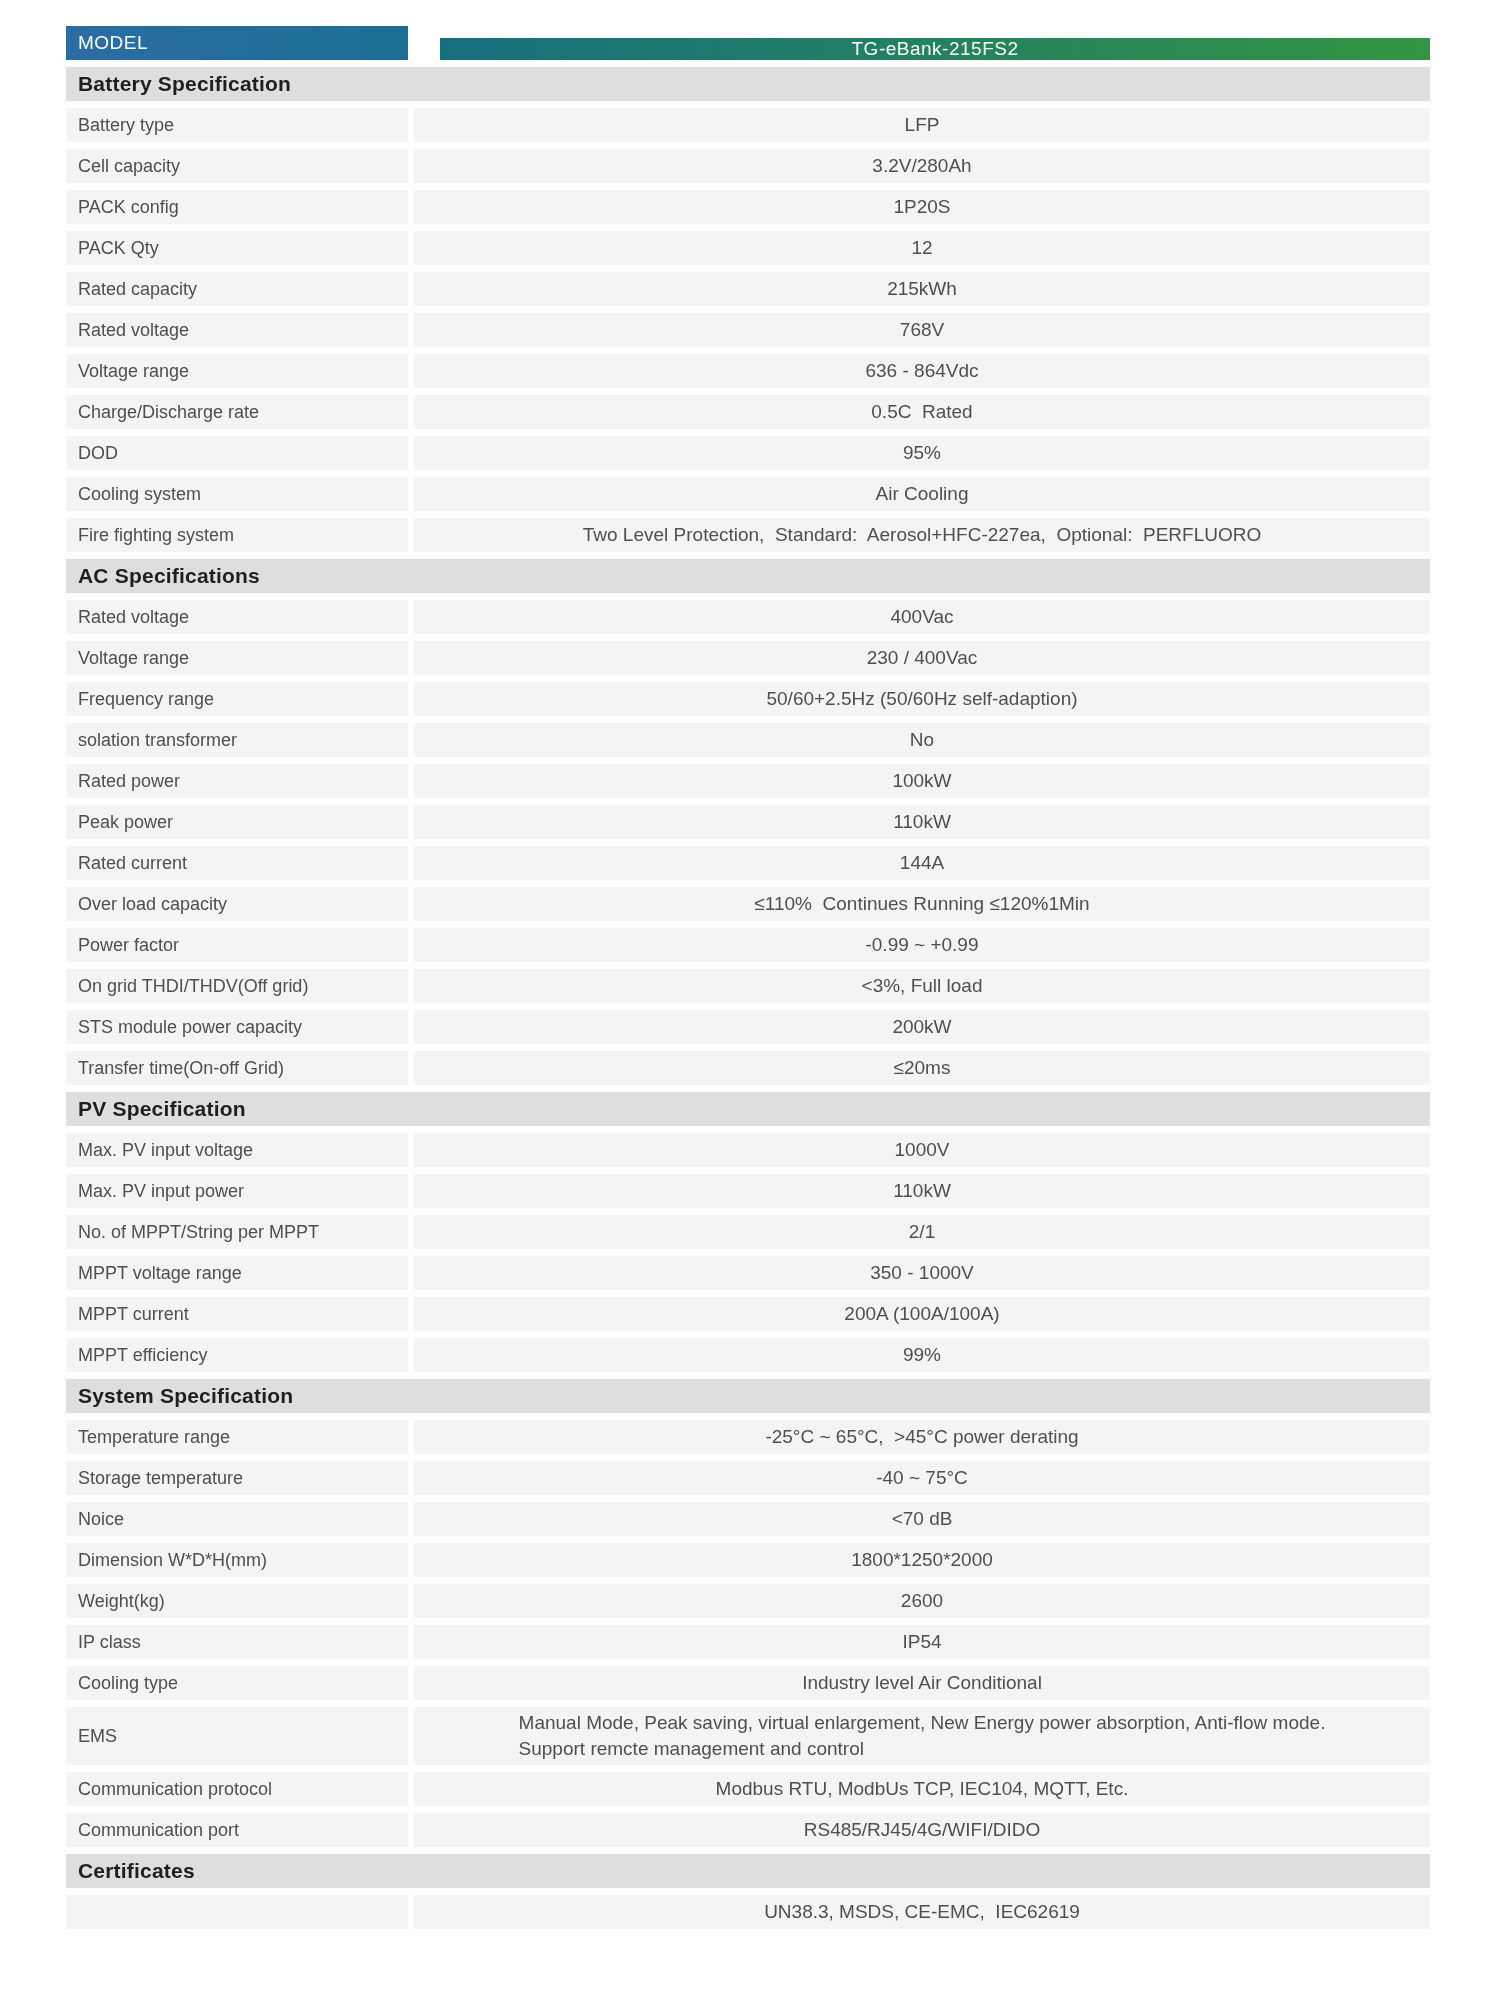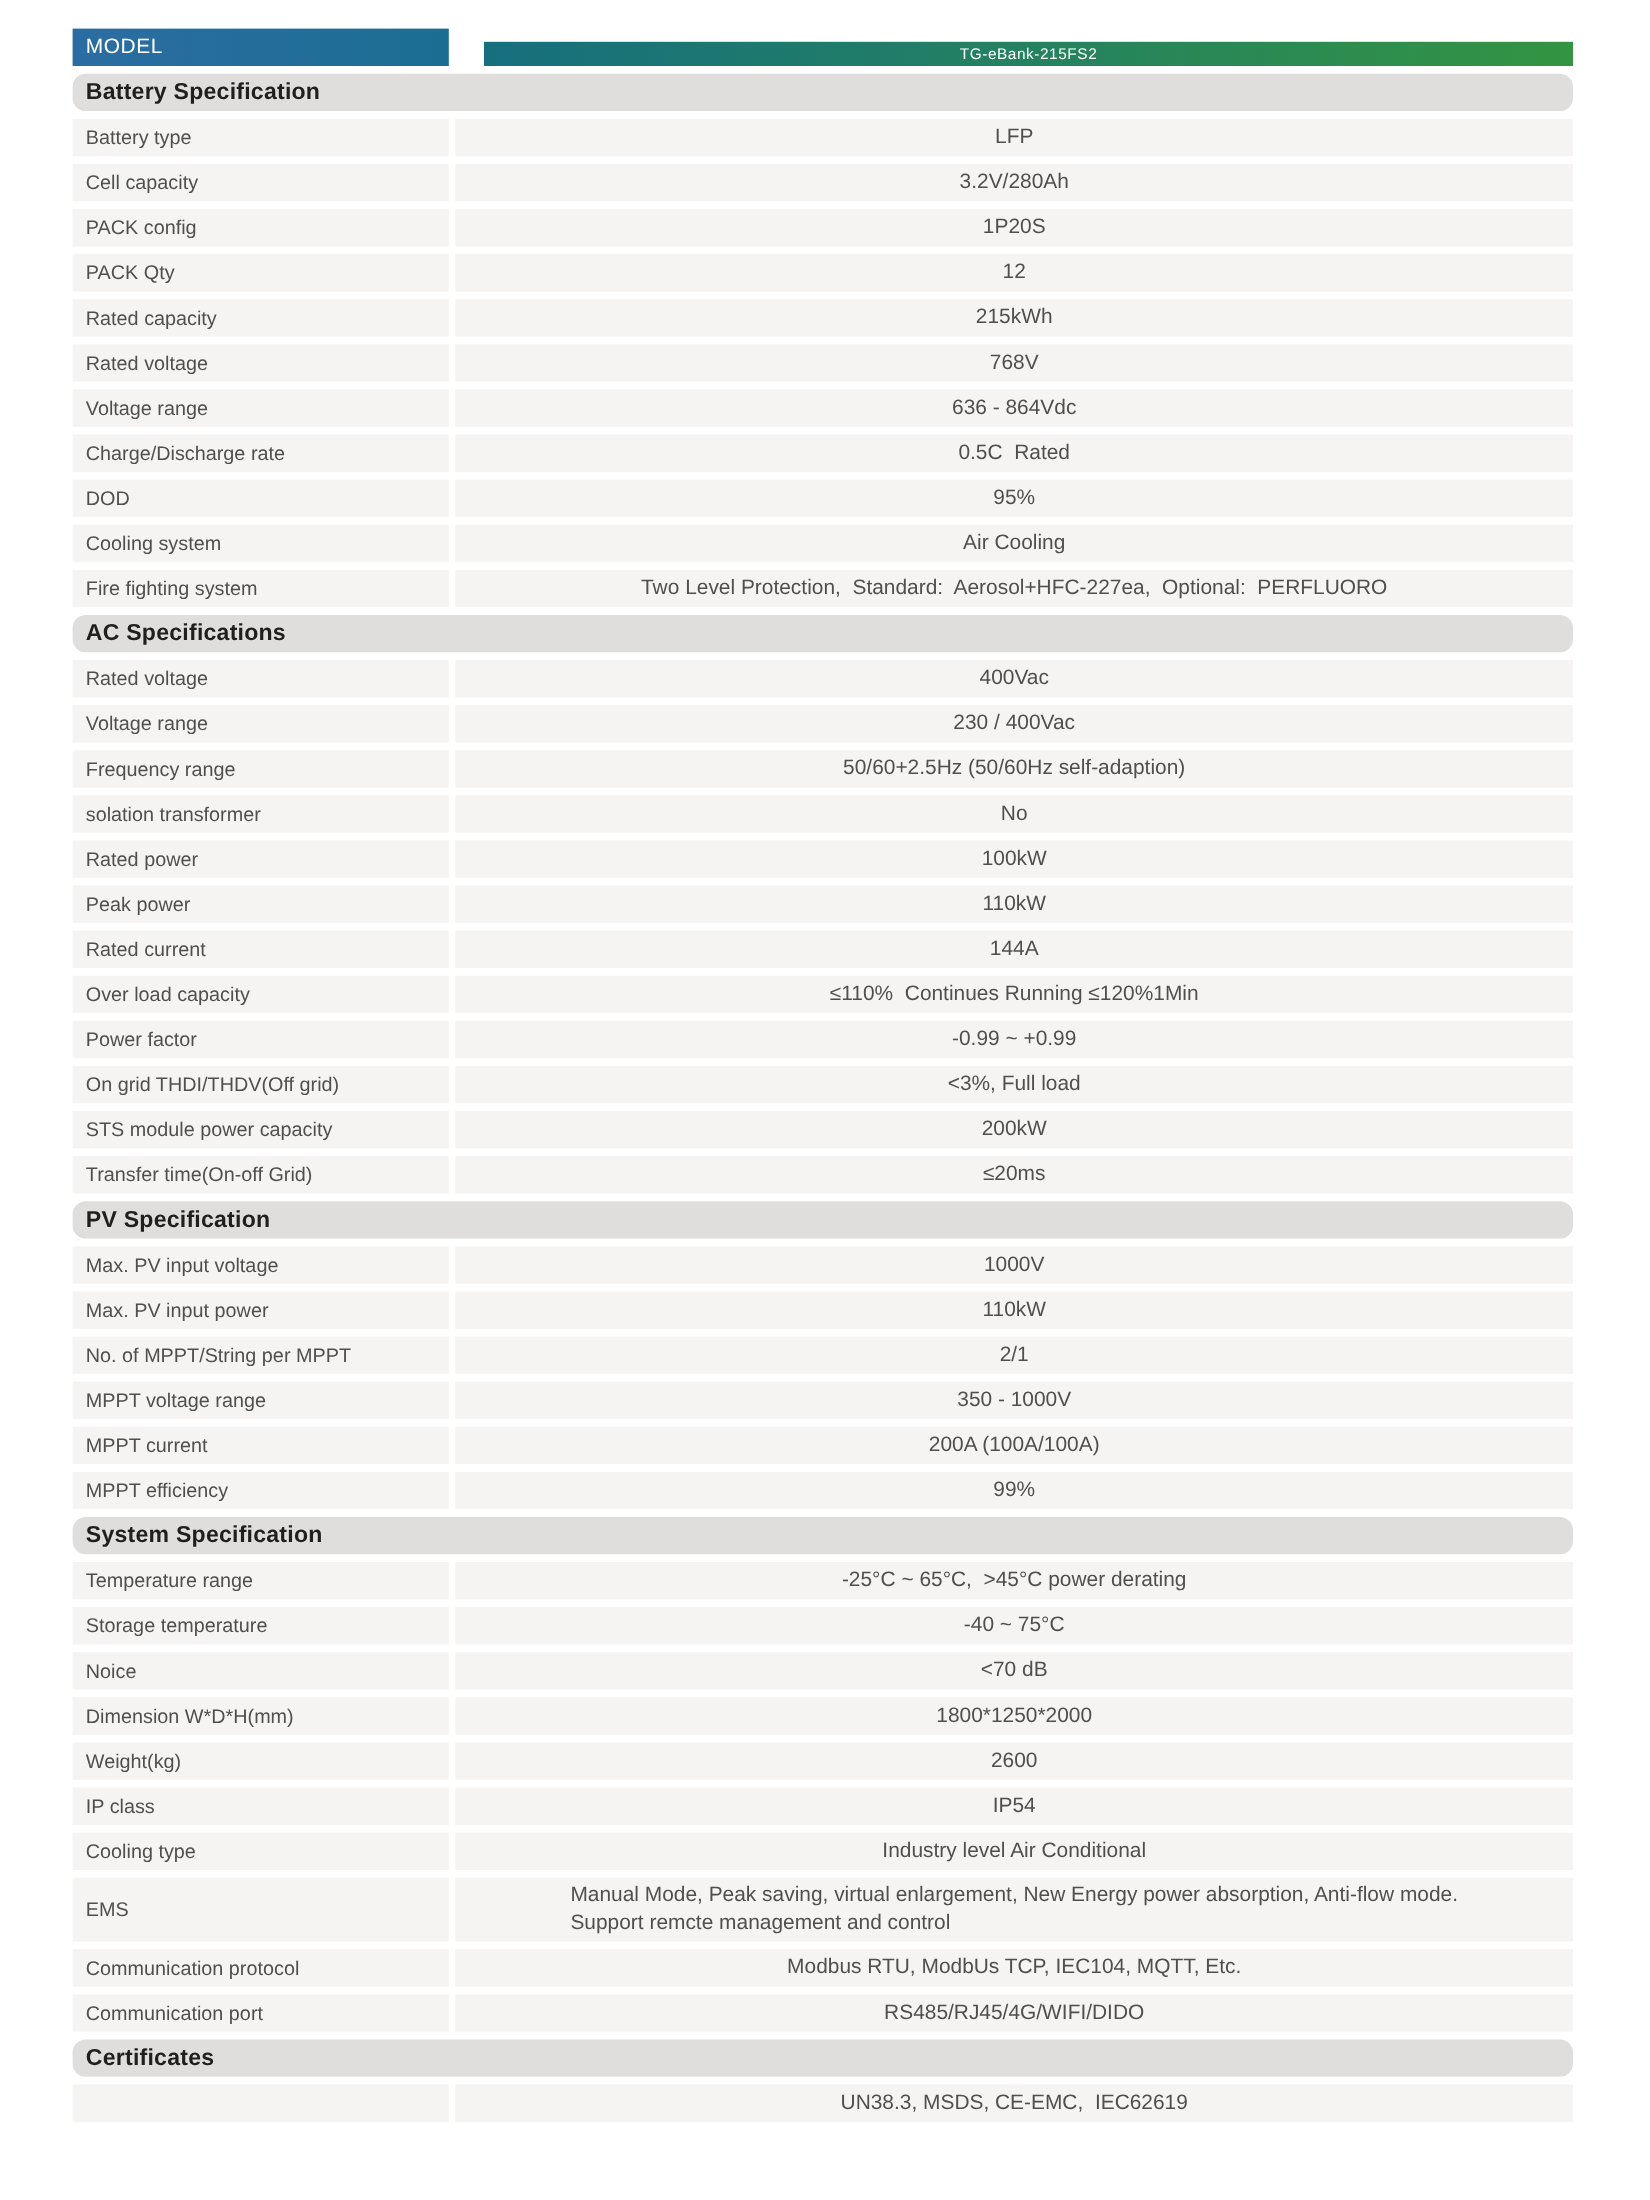--- a/index.html
+++ b/index.html
@@ -36,38 +36,37 @@
     font-size: 19px;
     letter-spacing: 0.5px;
   }
   .hdr-value {
     flex: 1;
     background: linear-gradient(90deg, var(--teal-start), var(--green-end));
     color: #ffffff;
     display: flex;
     align-items: center;
     justify-content: center;
-    font-size: 14px;
+    font-size: 19px;
     letter-spacing: 0.5px;
     margin-top: 12px;
   }
   
   .section-header {
     height: 34px;
     margin-bottom: 7px;
     background: var(--section-bg);
     color: #1f1f1f;
     font-weight: bold;
     font-size: 21px;
     display: flex;
     align-items: center;
     padding-left: 12px;
     box-sizing: border-box;
     letter-spacing: 0.2px;
-    border-radius: 12px;
   }
   
   .row {
     display: flex;
     height: 34px;
     margin-bottom: 7px;
   }
   .row.tall { height: 58px; }
   .cell-label {
     width: 342px;

